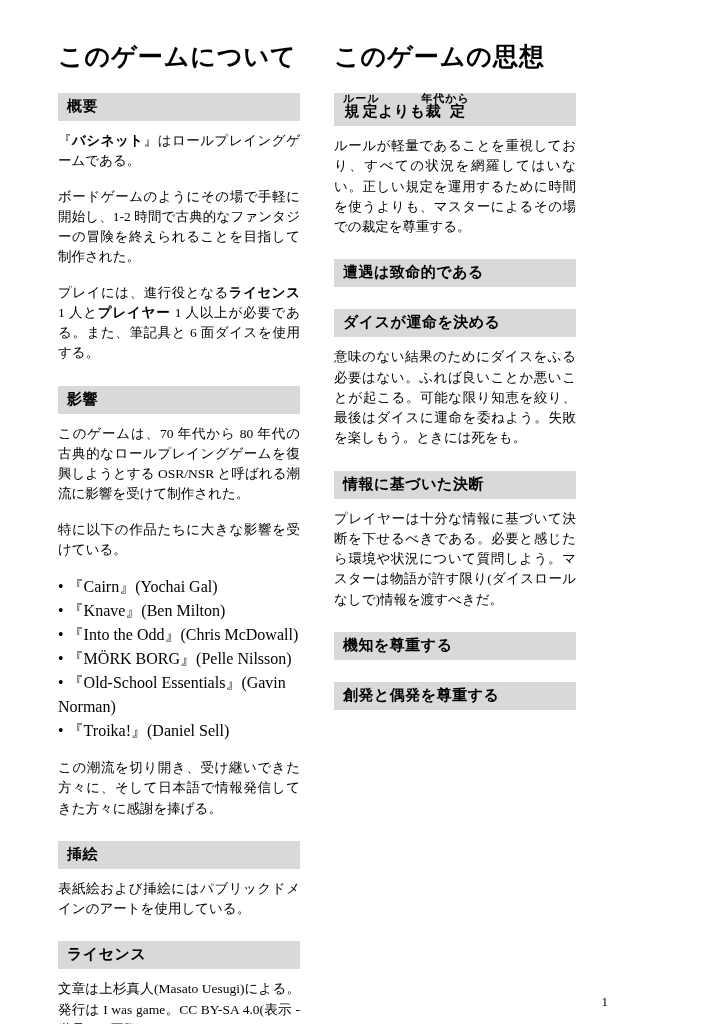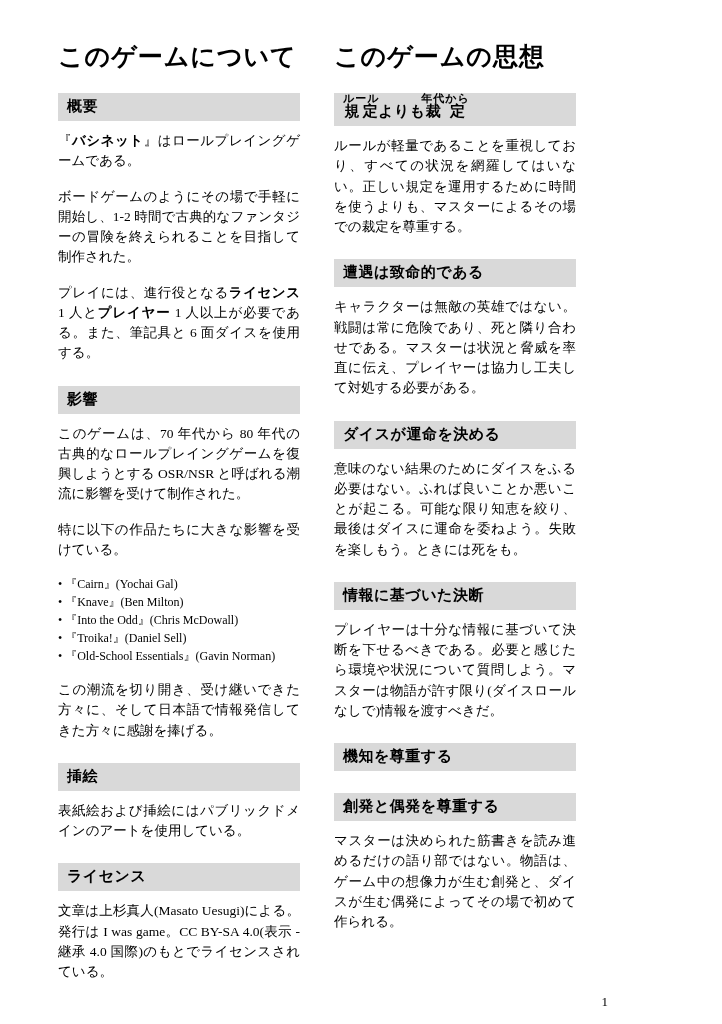--- a/index.html
+++ b/index.html
@@ -31,21 +31,21 @@
     margin: 22px 0 10px 0;
     letter-spacing: 0.5px;
   }
   .blocks > .sec-heading:first-child { margin-top: 12px; }
   .para {
     font-size: 13.5px; line-height: 1.5;
     text-align: justify; text-justify: inter-character;
     margin: 0 0 15px 0;
   }
   .work-list { list-style: none; margin: 0 0 15px 0; }
-  .work-item { font-size: 12px; line-height: 1.5; }
+  .work-item { font-size: 16px; line-height: 1.5; }
   .work-item::before { content: "\2022\00A0"; }
   ruby rt {
     font-size: 11px; font-weight: bold; letter-spacing: 1px;
     font-family: "Liberation Sans", "DejaVu Sans", sans-serif;
   }
   strong { font-weight: bold; margin-top: 28px; }
   .page-number {
     position: absolute; right: 26px; bottom: 14px;
     font-size: 13px;
   }
@@ -62,41 +62,40 @@
           <p class="para"><span>『</span><strong>バシネット</strong><span>』はロールプレイングゲームである。</span></p>
           <p class="para"><span>ボードゲームのようにその場で手軽に開始し、1-2 時間で古典的なファンタジーの冒険を終えられることを目指して制作された。</span></p>
           <p class="para"><span>プレイには、進行役となる</span><strong>ライセンス</strong><span> 1 人と</span><strong>プレイヤー</strong><span> 1 人以上が必要である。また、筆記具と 6 面ダイスを使用する。</span></p>
           <h2 class="sec-heading">影響</h2>
           <p class="para"><span>このゲームは、70 年代から 80 年代の古典的なロールプレイングゲームを復興しようとする OSR/NSR と呼ばれる潮流に影響を受けて制作された。</span></p>
           <p class="para"><span>特に以下の作品たちに大きな影響を受けている。</span></p>
           <ul class="work-list">
             <li class="work-item">『Cairn』(Yochai Gal)</li>
             <li class="work-item">『Knave』(Ben Milton)</li>
             <li class="work-item">『Into the Odd』(Chris McDowall)</li>
+            <li class="work-item">『MÖRK BORG』(Pelle Nilsson)</li>
+            <li class="work-item">『Old-School Essentials』(Gavin Norman)</li>
             <li class="work-item">『Troika!』(Daniel Sell)</li>
-            <li class="work-item">『Old-School Essentials』(Gavin Norman)</li>
           </ul>
           <p class="para"><span>この潮流を切り開き、受け継いできた方々に、そして日本語で情報発信してきた方々に感謝を捧げる。</span></p>
           <h2 class="sec-heading">挿絵</h2>
           <p class="para"><span>表紙絵および挿絵にはパブリックドメインのアートを使用している。</span></p>
           <h2 class="sec-heading">ライセンス</h2>
           <p class="para"><span>文章は上杉真人(Masato Uesugi)による。発行は I was game。CC BY-SA 4.0(表示 - 継承 4.0 国際)のもとでライセンスされている。</span></p>
         </div>
     </section>
     <section class="column">
       <h1 class="col-title">このゲームの思想</h1>
       <div class="blocks">
           <h2 class="sec-heading"><ruby>規定<rt>ルール</rt></ruby><span>よりも</span><ruby>裁定<rt>年代から</rt></ruby></h2>
           <p class="para"><span>ルールが軽量であることを重視しており、すべての状況を網羅してはいない。正しい規定を運用するために時間を使うよりも、マスターによるその場での裁定を尊重する。</span></p>
           <h2 class="sec-heading">遭遇は致命的である</h2>
-          <p class="para"><span>キャラクターは無敵の英雄ではない。戦闘は常に危険であり、死と隣り合わせである。マスターは状況と脅威を率直に伝え、プレイヤーは協力し工夫して対処する必要がある。</span></p>
           <h2 class="sec-heading">ダイスが運命を決める</h2>
           <p class="para"><span>意味のない結果のためにダイスをふる必要はない。ふれば良いことか悪いことが起こる。可能な限り知恵を絞り、最後はダイスに運命を委ねよう。失敗を楽しもう。ときには死をも。</span></p>
           <h2 class="sec-heading">情報に基づいた決断</h2>
           <p class="para"><span>プレイヤーは十分な情報に基づいて決断を下せるべきである。必要と感じたら環境や状況について質問しよう。マスターは物語が許す限り(ダイスロールなしで)情報を渡すべきだ。</span></p>
           <h2 class="sec-heading">機知を尊重する</h2>
           <h2 class="sec-heading">創発と偶発を尊重する</h2>
-          <p class="para"><span>マスターは決められた筋書きを読み進めるだけの語り部ではない。物語は、ゲーム中の想像力が生む創発と、ダイスが生む偶発によってその場で初めて作られる。</span></p>
         </div>
     </section>
   </div>
   <div class="page-number">1</div>
 </div>
 
 </body></html>

